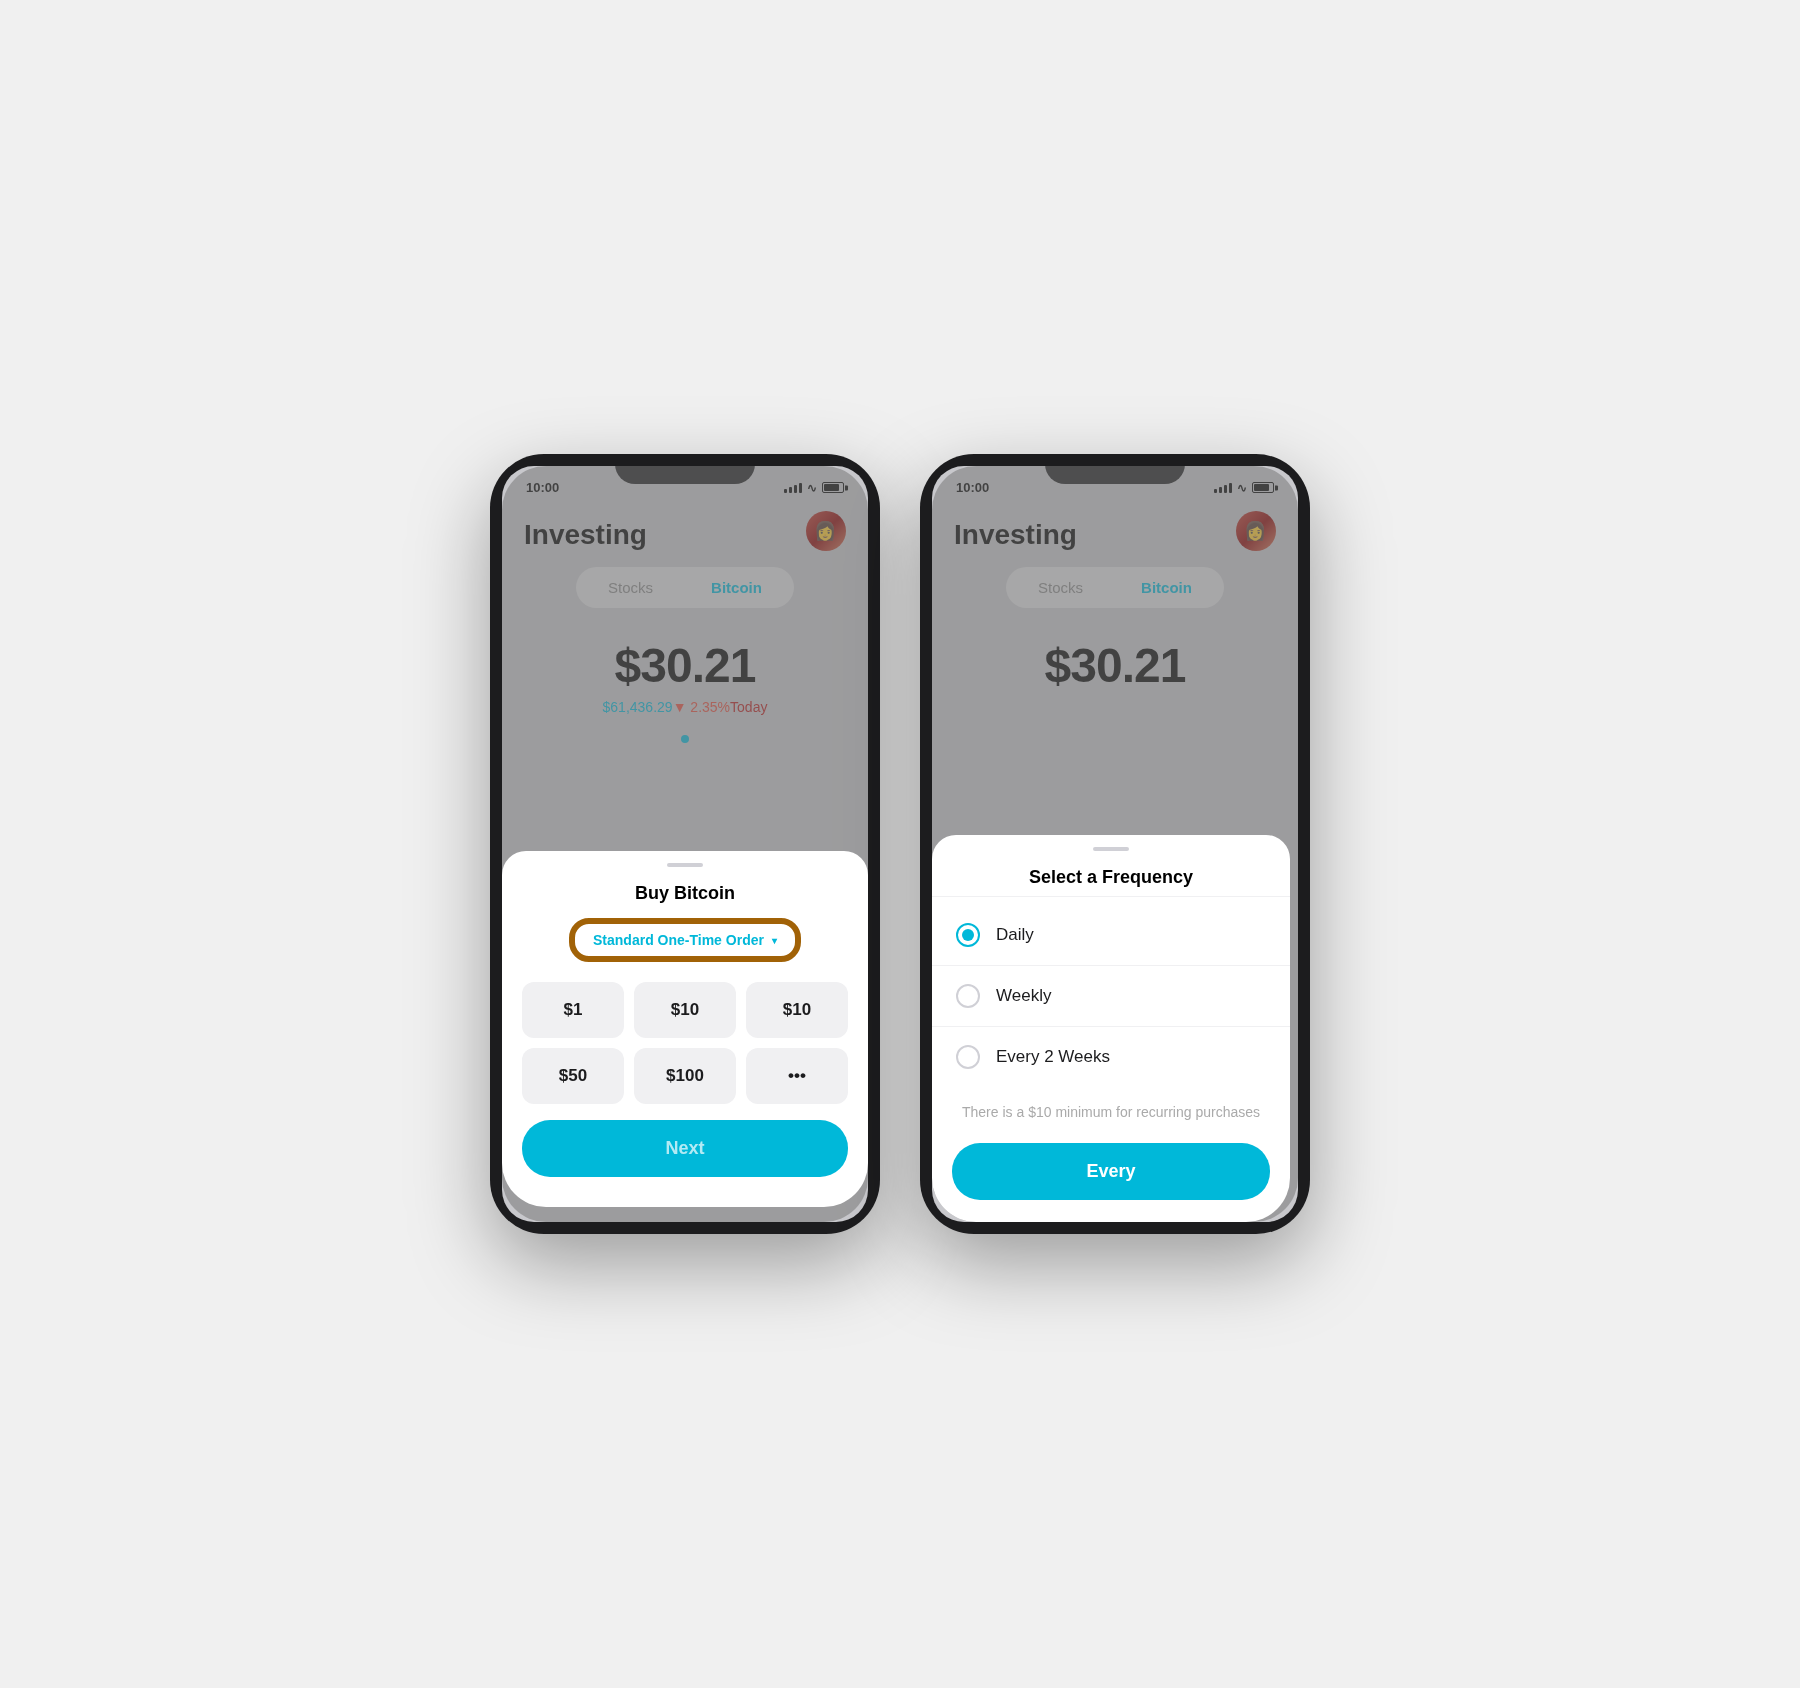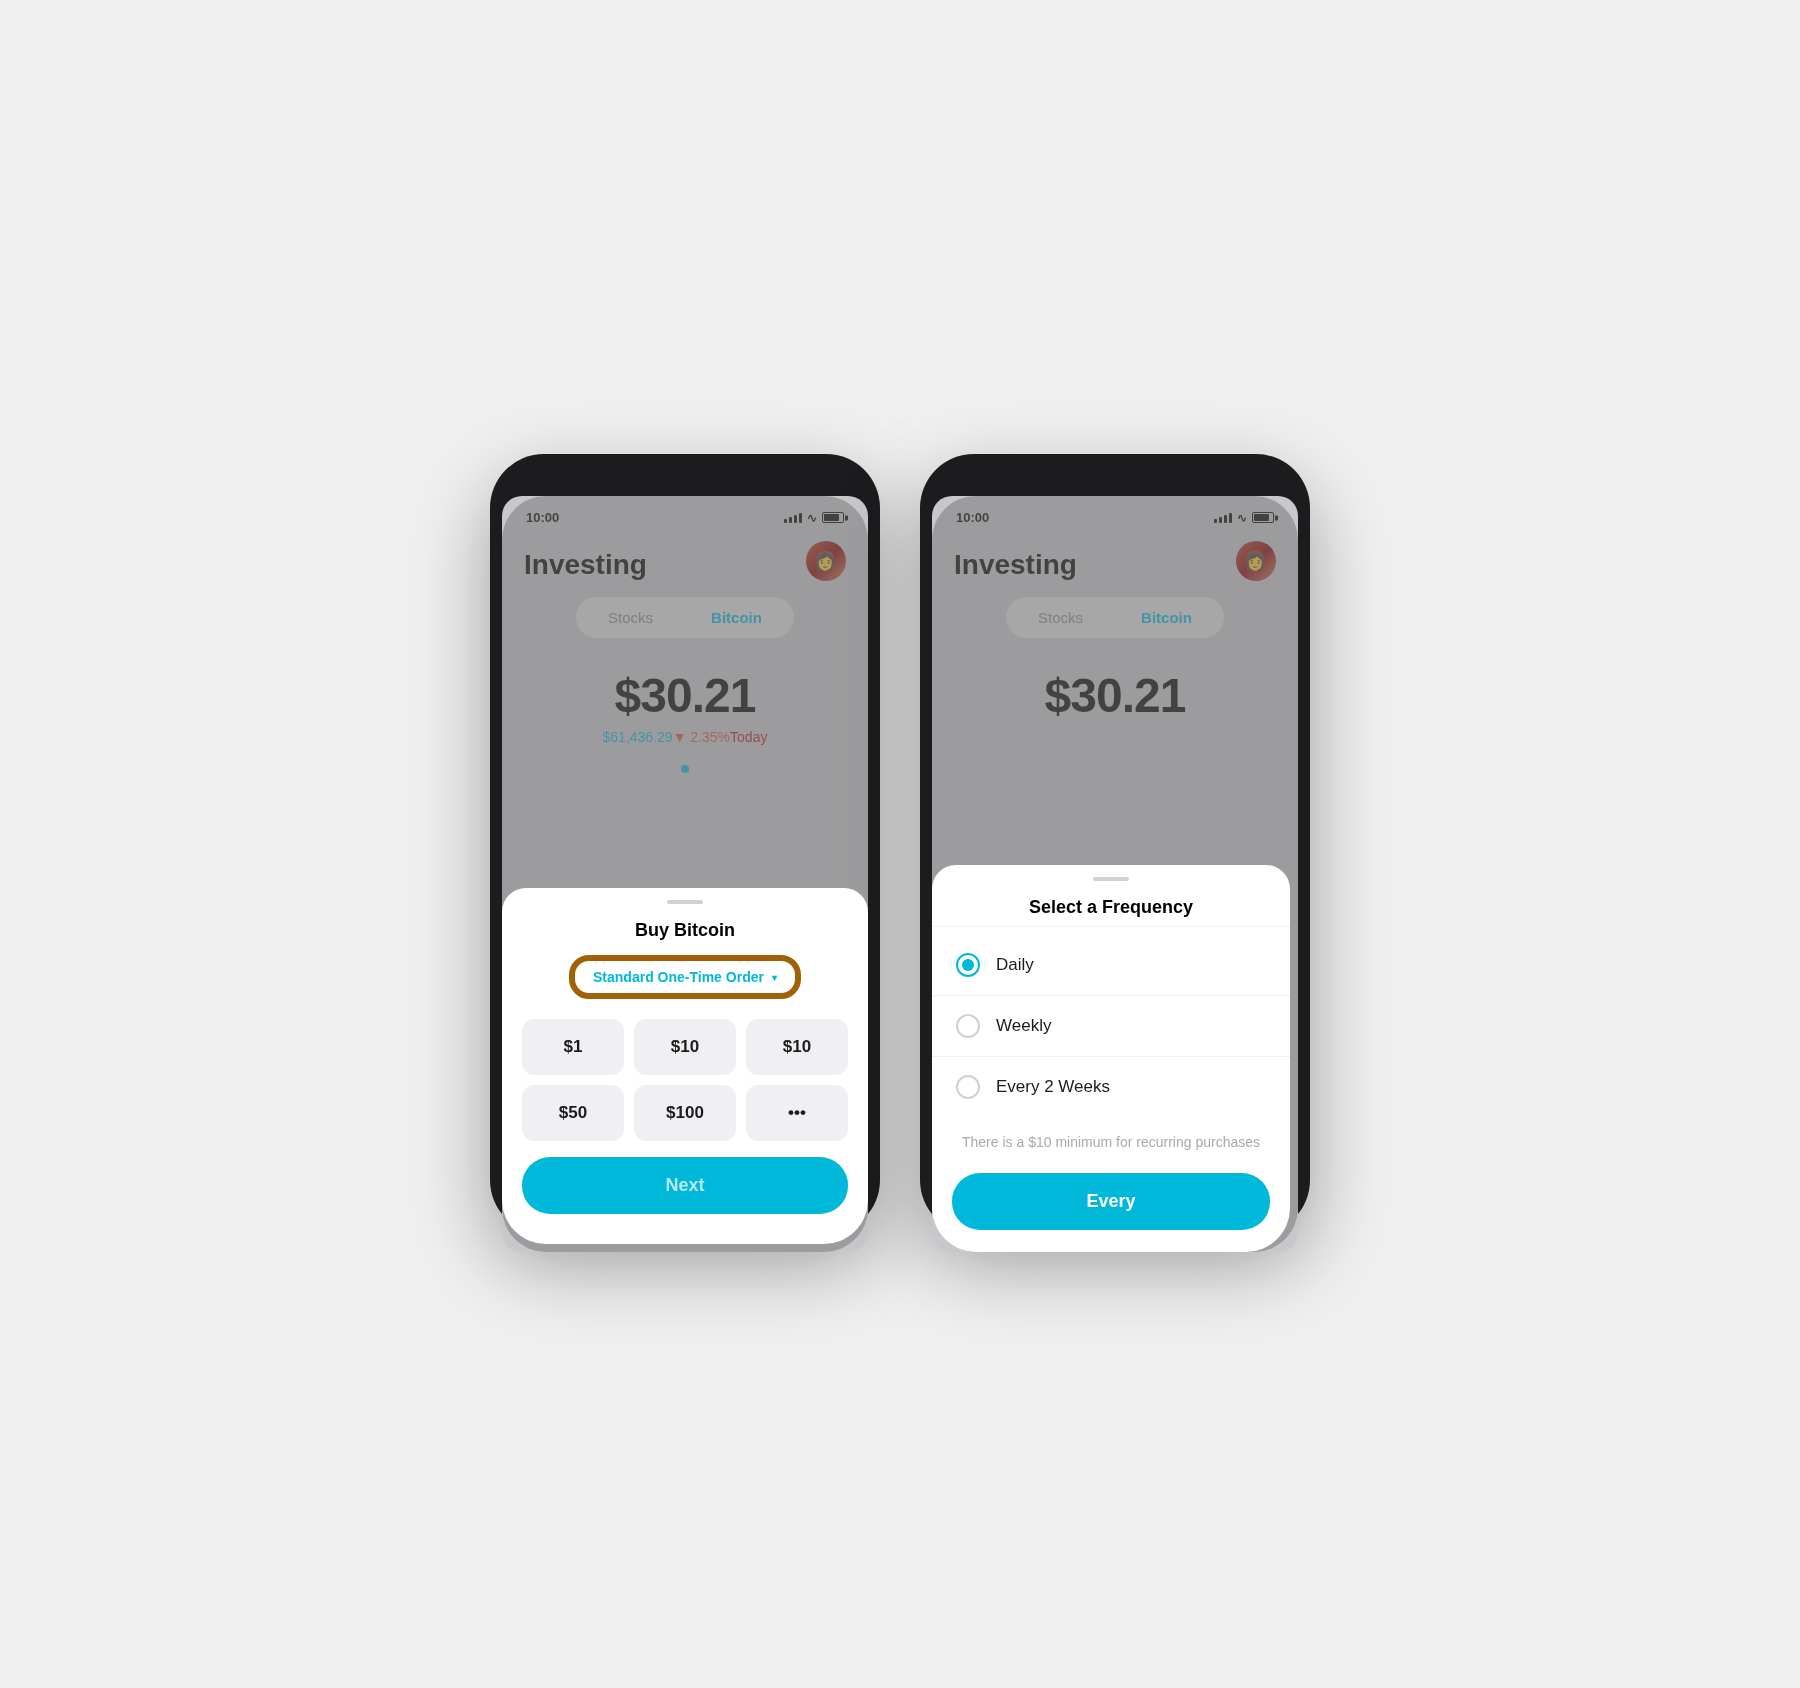--- a/index.html
+++ b/index.html
@@ -23,24 +23,23 @@
       background: #1c1c1e;
       border-radius: 54px;
       padding: 12px;
       position: relative;
       box-shadow: 0 30px 80px rgba(0,0,0,0.35);
     }
     .phone-screen {
       width: 100%;
       height: 100%;
       background: #c8c8cc;
-      border-radius: 20px;
+      border-radius: 32px;
       overflow: hidden;
       position: relative;
-      margin-top: 30px;
     }
     .phone-notch {
       position: absolute;
       top: 0;
       left: 50%;
       transform: translateX(-50%);
       width: 140px;
       height: 30px;
       background: #1c1c1e;
       border-radius: 0 0 20px 20px;
@@ -188,21 +187,21 @@
       bottom: 0;
       left: 0;
       right: 0;
       top: 0;
       background: rgba(120,120,120,0.55);
       border-radius: 44px;
       z-index: 20;
     }
     .bottom-sheet {
       position: absolute;
-      bottom: 8px;
+      bottom: 15px;
       left: 0;
       right: 0;
       background: #fff;
       border-radius: 24px 24px 44px 44px;
       z-index: 30;
       padding: 12px 20px 30px;
     }
     .sheet-handle {
       width: 36px;
       height: 4px;

